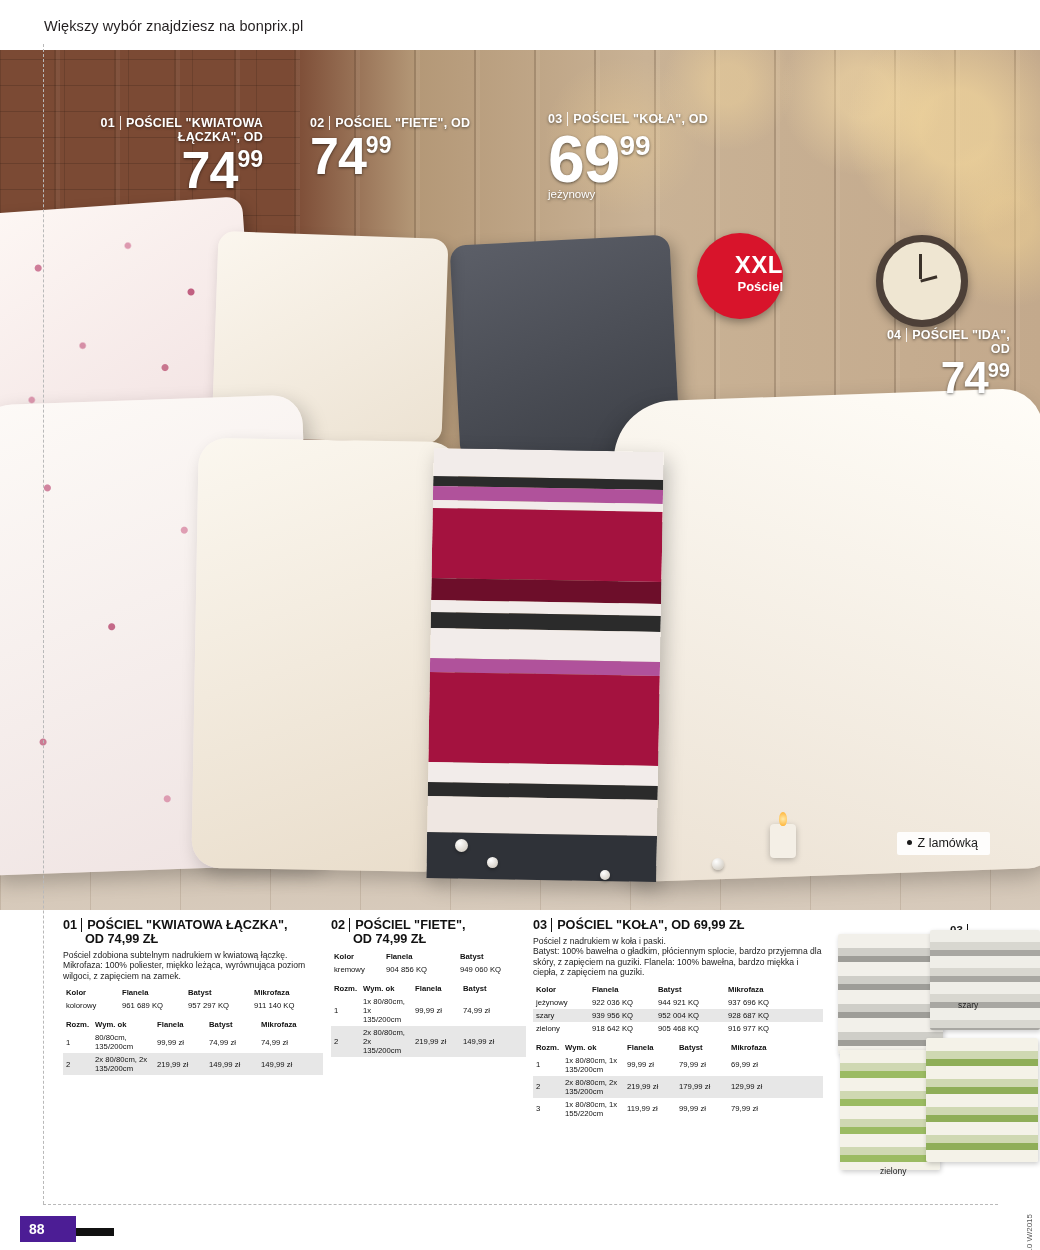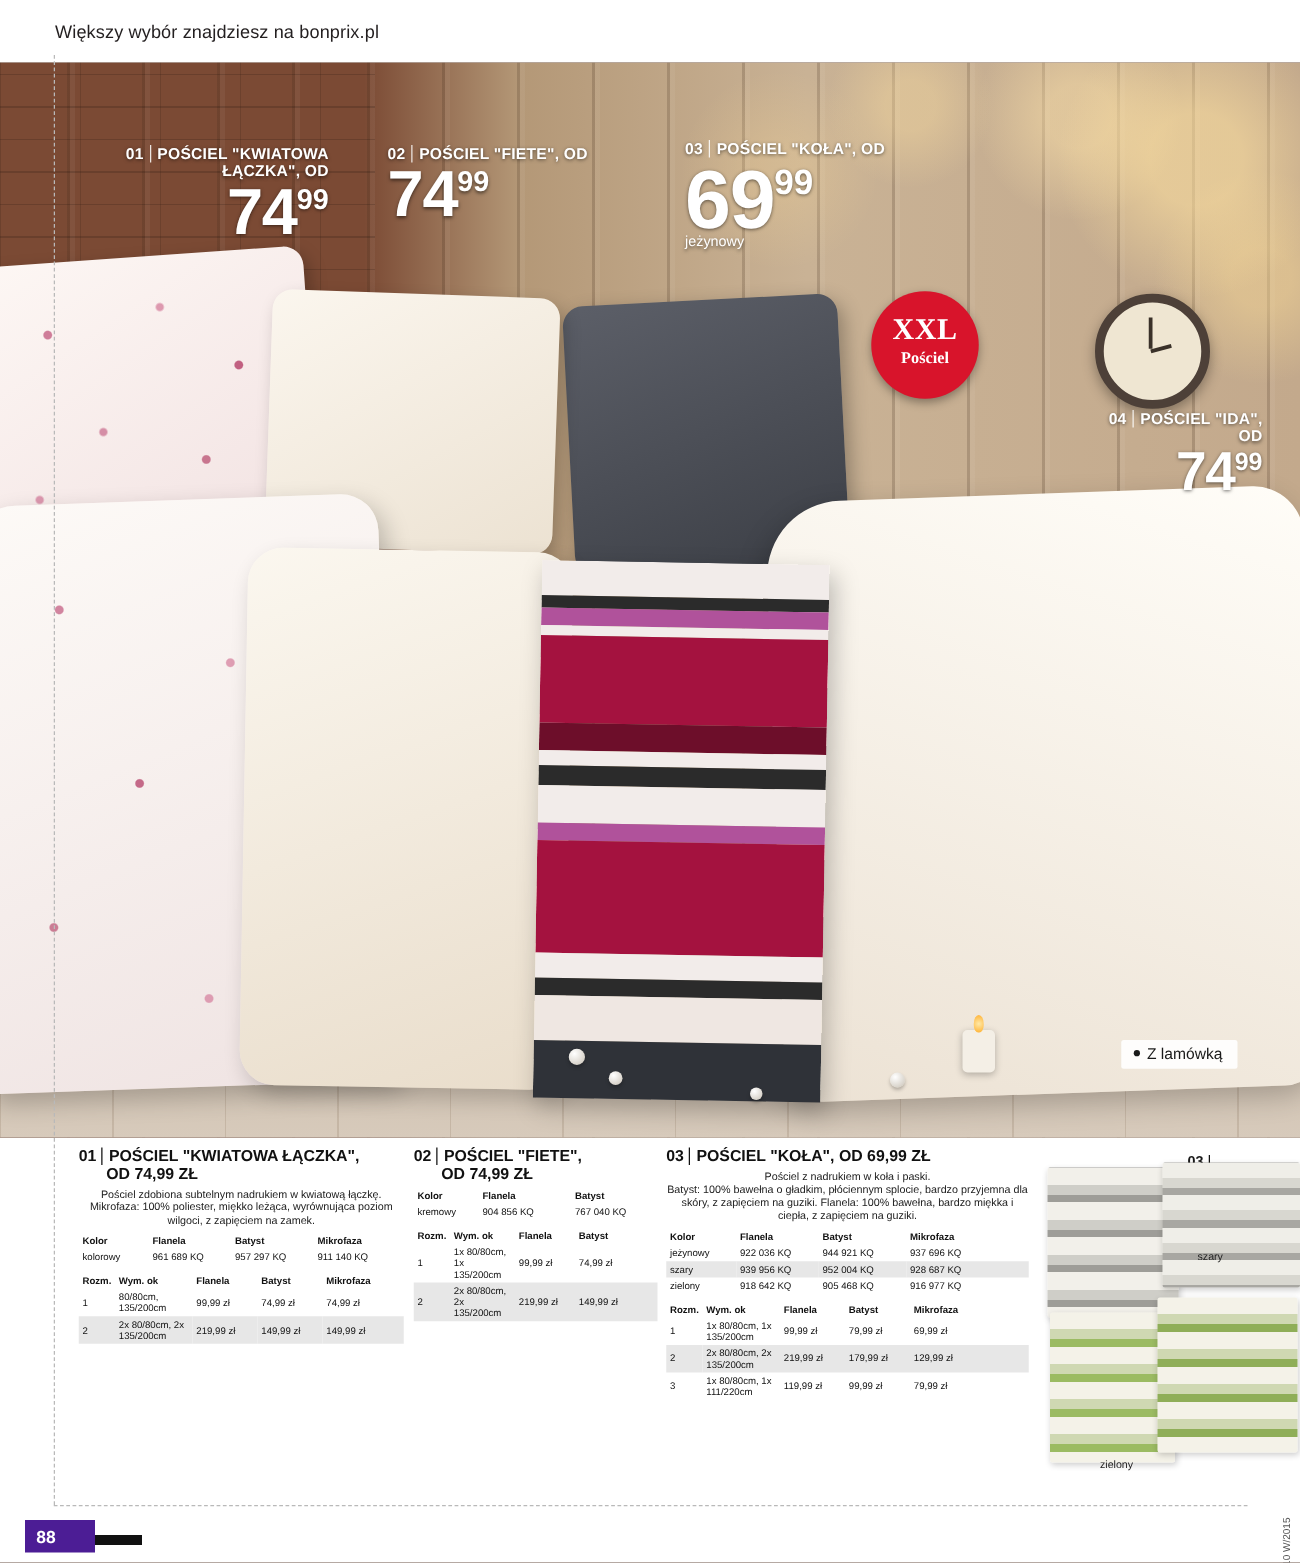--- a/index.html
+++ b/index.html
@@ -138,23 +138,22 @@
   .c3 .price .int { font-size:66px; }
   .c3 .price .dec { font-size:28px; margin-top:6px; }
   .c3 .variant { font-size:11.5px; font-weight:normal; margin-top:-4px; }
   .c4 { left:880px; top:278px; width:130px; text-align:right; }
   .c4 .price { justify-content:flex-end; }
   .c4 .price .int { font-size:44px; }
   .c4 .price .dec { font-size:20px; }
 
   .xxl {
     position:absolute; left:697px; top:183px; width:86px; height:86px; border-radius:50%;
-    background:#d8142b; color:#fff; text-align:center;
+    background:#d8142b; color:#fff; text-align:right;
     box-shadow:0 3px 8px rgba(0,0,0,.35);
-    font-family:Liberation Serif, serif;
   }
   .xxl .t1{ font-size:24px; font-weight:bold; margin-top:18px; letter-spacing:.5px;}
   .xxl .t2{ font-size:13px; font-weight:bold; }
 
   .lamowka {
     position:absolute; right:50px; bottom:55px;
     background:rgba(255,255,255,.9); color:#1a1a1a;
     font-size:12.5px; padding:4px 12px 5px 10px; border-radius:2px;
   }
   .lamowka .dot{ display:inline-block; width:5px;height:5px;border-radius:50%;background:#1a1a1a;margin-right:6px;vertical-align:2px;}
@@ -164,21 +163,21 @@
     position:absolute; left:43px; top:918px; width:955px; height:285px;
     background:#fff;
   }
   .col { position:absolute; top:0; }
   .col-1 { left:20px; width:260px; }
   .col-2 { left:288px; width:195px; }
   .col-3 { left:490px; width:290px; }
 
   .hd { font-size:12.7px; font-weight:bold; color:#111; line-height:14px; margin-bottom:4px;}
   .hd .idx { border-right:1px solid #111; padding-right:4px; margin-right:5px; font-weight:bold;}
-  .desc { font-size:8.6px; line-height:10.4px; color:#222; margin-bottom:5px;text-align:center; }
+  .desc { font-size:8.6px; line-height:10.4px; color:#222; margin-bottom:5px; }
 
   table { border-collapse:collapse; font-size:7.7px; color:#111; width:100%; }
   table th { font-weight:bold; text-align:left; padding:2px 3px; }
   table td { padding:2px 3px; vertical-align:middle; }
   tr.alt td { background:#e7e7e7; }
   .tbl-gap { height:6px; }
 
   
   .swatches { position:absolute; left:795px; top:10px; width:200px; height:250px; }
   .sw-label { position:absolute; font-size:8.5px; color:#222; }
@@ -354,21 +353,21 @@
     <table>
       <tbody>
           <tr>
         <th style="width:52px">Kolor</th>
         <th style="width:74px">Flanela</th>
         <th>Batyst</th>
       </tr>
       <tr>
         <td>kremowy</td>
         <td>904 856 KQ</td>
-        <td>767 040 KQ</td>
+        <td>949 060 KQ</td>
       </tr>
     </tbody>
       </table>
     <div class="tbl-gap"></div>
     <table>
       <tbody>
           <tr class="alt">
         <th style="width:26px">Rozm.</th>
         <th style="width:52px">Wym. ok</th>
         <th style="width:48px">Flanela</th>
@@ -443,21 +442,21 @@
       </tr>
       <tr class="alt">
         <td>2</td>
         <td style="white-space:pre-line;">2x 80/80cm, 2x 135/200cm</td>
         <td>219,99 zł</td>
         <td>179,99 zł</td>
         <td>129,99 zł</td>
       </tr>
       <tr>
         <td>3</td>
-        <td style="white-space:pre-line;">1x 80/80cm, 1x 111/220cm</td>
+        <td style="white-space:pre-line;">1x 80/80cm, 1x 155/220cm</td>
         <td>119,99 zł</td>
         <td>99,99 zł</td>
         <td>79,99 zł</td>
       </tr>
     </tbody>
       </table>
   </div>
 
   <div class="swatches">
     <div class="sw-03"><span>03</span></div>

